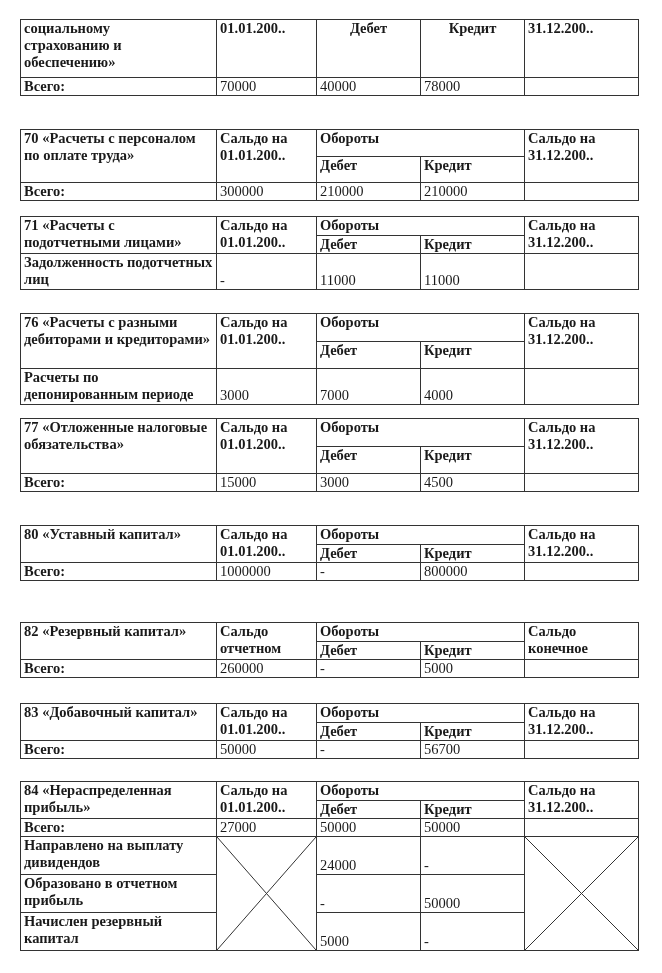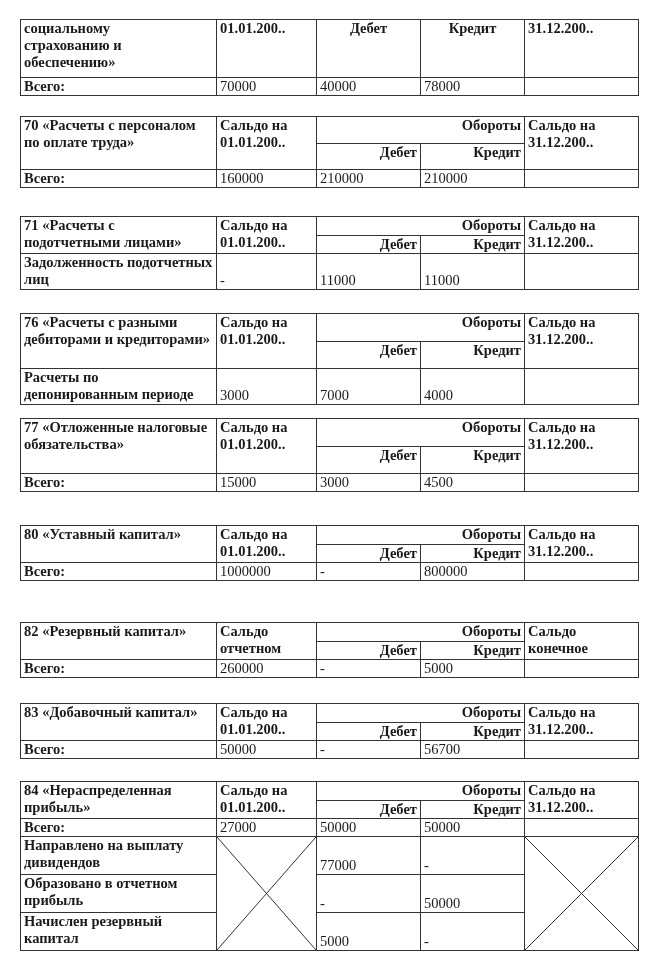--- a/index.html
+++ b/index.html
@@ -4,21 +4,21 @@
 <style>
   html, body { margin: 0; padding: 0; background: #ffffff; }
   body { width: 662px; height: 973px; position: relative; overflow: hidden;
          font-family: "Liberation Serif", serif; color: #1a1a1a; }
   .acct { position: absolute; left: 20px; width: 618px; border-collapse: collapse; table-layout: fixed; }
   .acct td { border: 1.3px solid #333; padding: 0 3px; font-size: 14.5px; line-height: 17px; vertical-align: top; }
   .acct td.b { font-weight: bold; margin-left: 40px; }
   .acct td.c { text-align: center; }
   .acct td.num { text-align: left; vertical-align: bottom; }
   .acct td.lbl { font-weight: bold; }
-  .acct td.hdr-center { text-align: right; font-weight: bold; }
+  .acct td.hdr-center { text-align: left; font-weight: bold; }
   col.c1 { width: 196px; }
   col.c2 { width: 100px; }
   col.c3 { width: 104px; }
   col.c4 { width: 104px; }
   col.c5 { width: 114px; }
   .xcell { position: relative; padding: 0 !important; }
   .xcell svg { position: absolute; left: 0; top: 0; width: 100%; height: 100%; }
 </style>
 </head>
 <body>
@@ -46,42 +46,42 @@
   <tr>
     <td class="b">Всего:</td>
     <td class="num">70000</td>
     <td class="num">40000</td>
     <td class="num">78000</td>
     <td class="num"></td>
   </tr>
 </tbody>
   </table>
 
-<table class="acct" style="top:116px">
+<table class="acct" style="top:129px">
   <colgroup>
       <col class="c1">
       <col class="c2">
       <col class="c3">
       <col class="c4">
       <col class="c5">
     </colgroup>
   <tbody>
       <tr>
     <td class="b" rowspan="2" style="height:52px">70 «Расчеты с персоналом по оплате труда»</td>
     <td class="b" rowspan="2"><span>Сальдо на</span><br><span>01.01.200..</span></td>
     <td class="hdr-center" colspan="2">Обороты</td>
     <td class="b" rowspan="2"><span>Сальдо на</span><br><span>31.12.200..</span></td>
   </tr>
   <tr>
     <td class="hdr-center">Дебет</td>
     <td class="hdr-center">Кредит</td>
   </tr>
   <tr>
     <td class="b">Всего:</td>
-    <td class="num">160000</td>
+    <td class="num">300000</td>
     <td class="num">210000</td>
     <td class="num">210000</td>
     <td class="num"></td>
   </tr>
 </tbody>
   </table>
 
 <table class="acct" style="top:216px">
   <colgroup>
       <col class="c1">
@@ -283,21 +283,21 @@
     <td class="num"></td>
   </tr>
   <tr style="height:38px">
     <td class="lbl">Направлено на выплату дивидендов</td>
     <td class="xcell" rowspan="3">
       <svg preserveAspectRatio="none" viewBox="0 0 100 100">
             <line x1="0" y1="100" x2="100" y2="0" stroke="#333" stroke-width="1" vector-effect="non-scaling-stroke"></line>
             <line x1="0" y1="0" x2="100" y2="100" stroke="#333" stroke-width="1" vector-effect="non-scaling-stroke"></line>
           </svg>
     </td>
-    <td class="num">77000</td>
+    <td class="num">24000</td>
     <td class="num">-</td>
     <td class="xcell" rowspan="3">
       <svg preserveAspectRatio="none" viewBox="0 0 100 100">
             <line x1="0" y1="100" x2="100" y2="0" stroke="#333" stroke-width="1" vector-effect="non-scaling-stroke"></line>
             <line x1="0" y1="0" x2="100" y2="100" stroke="#333" stroke-width="1" vector-effect="non-scaling-stroke"></line>
           </svg>
     </td>
   </tr>
   <tr style="height:38px">
     <td class="lbl">Образовано в отчетном прибыль</td>

